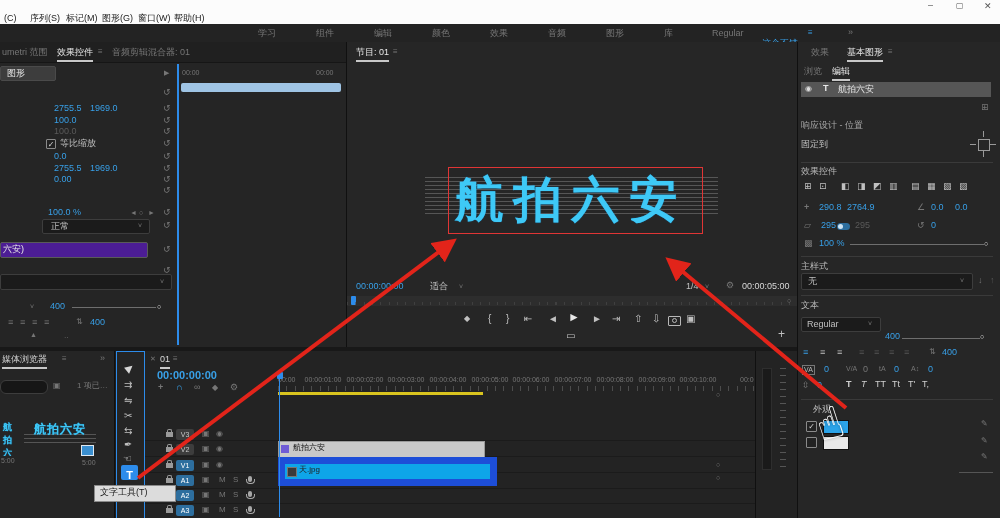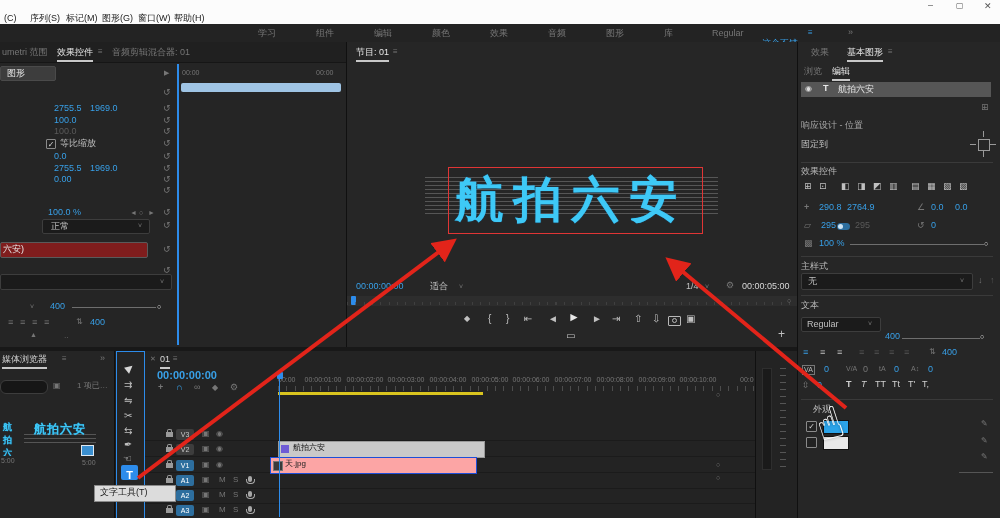--- a/index.html
+++ b/index.html
@@ -110,21 +110,21 @@
   <span class="a b" style="left:90px;top:122px">1969.0</span>
   <span class="a b" style="left:54px;top:133px">0.00</span>
   <span class="a b" style="left:48px;top:166px">100.0 %</span>
   <span class="a dim s7" style="left:130px;top:167px">◄</span>
   <span class="a dim s7" style="left:139px;top:167px">○</span>
   <span class="a dim s7" style="left:148px;top:167px">►</span>
   <div class="box" style="left:42px;top:177px;width:106px;height:13px">
     <span class="a" style="left:8px;top:2px">正常</span>
     <span class="a dim s7" style="left:95px;top:2px">˅</span>
   </div>
-  <div class="box" style="left:0;top:200px;width:146px;height:14px;background:#7f1d1d;border-color:#5a5a5a">
+  <div class="box" style="left:0;top:200px;width:146px;height:14px;background:#4c1d95;border-color:#5a5a5a">
     <span class="a wh" style="left:2px;top:2px">六安)</span>
   </div>
   <div class="box" style="left:0;top:232px;width:170px;height:14px">
     <span class="a dim s7" style="left:159px;top:3px">˅</span>
   </div>
   <span class="a dim s7" style="left:30px;top:261px">˅</span>
   <span class="a b" style="left:50px;top:260px">400</span>
   <div class="line" style="left:72px;top:265px;width:84px"></div>
   <span class="a wh s7" style="left:157px;top:261px">○</span>
   <span class="a dim" style="left:8px;top:276px">≡</span>
@@ -402,21 +402,21 @@
   <div class="bdg on" style="left:31px;top:154px"><span>A3</span></div>
   <span class="a dim s8" style="left:57px;top:155px">▣</span>
   <span class="a dim s8" style="left:74px;top:155px">M</span>
   <span class="a dim s8" style="left:88px;top:155px">S</span>
   <div class="mic" style="left:103px;top:155px"></div>
 
   <div style="position:absolute;left:133px;top:90px;width:205px;height:15px;background:#c9c9c9;border:1px solid #9a9a9a">
     <div style="position:absolute;left:2px;top:3px;width:8px;height:8px;background:#6f5bd5"></div>
     <span class="a dk s8" style="left:14px;top:2px;color:#111">航拍六安</span>
   </div>
-  <div style="position:absolute;left:125px;top:106px;width:205px;height:15px;background:#fca5a5;border:1px solid #1d4ed8">
+  <div style="position:absolute;left:133px;top:106px;width:205px;height:15px;background:#0ea5e9;border:7px solid #1d4ed8">
     <div style="position:absolute;left:2px;top:3px;width:8px;height:8px;background:#3a3a3a;border:1px solid #777"></div>
     <span class="a dk s8" style="left:14px;top:2px;color:#222">天.jpg</span>
   </div>
 
   <div style="position:absolute;left:132px;top:21px;width:6px;height:7px;background:#2d8ceb;border-radius:1px"></div>
   <div style="position:absolute;left:134px;top:26px;width:1px;height:140px;background:#2d8ceb"></div>
 
   <span class="a dim s7" style="left:571px;top:40px">○</span>
   <span class="a dim s7" style="left:571px;top:110px">○</span>
   <span class="a dim s7" style="left:571px;top:123px">○</span>

